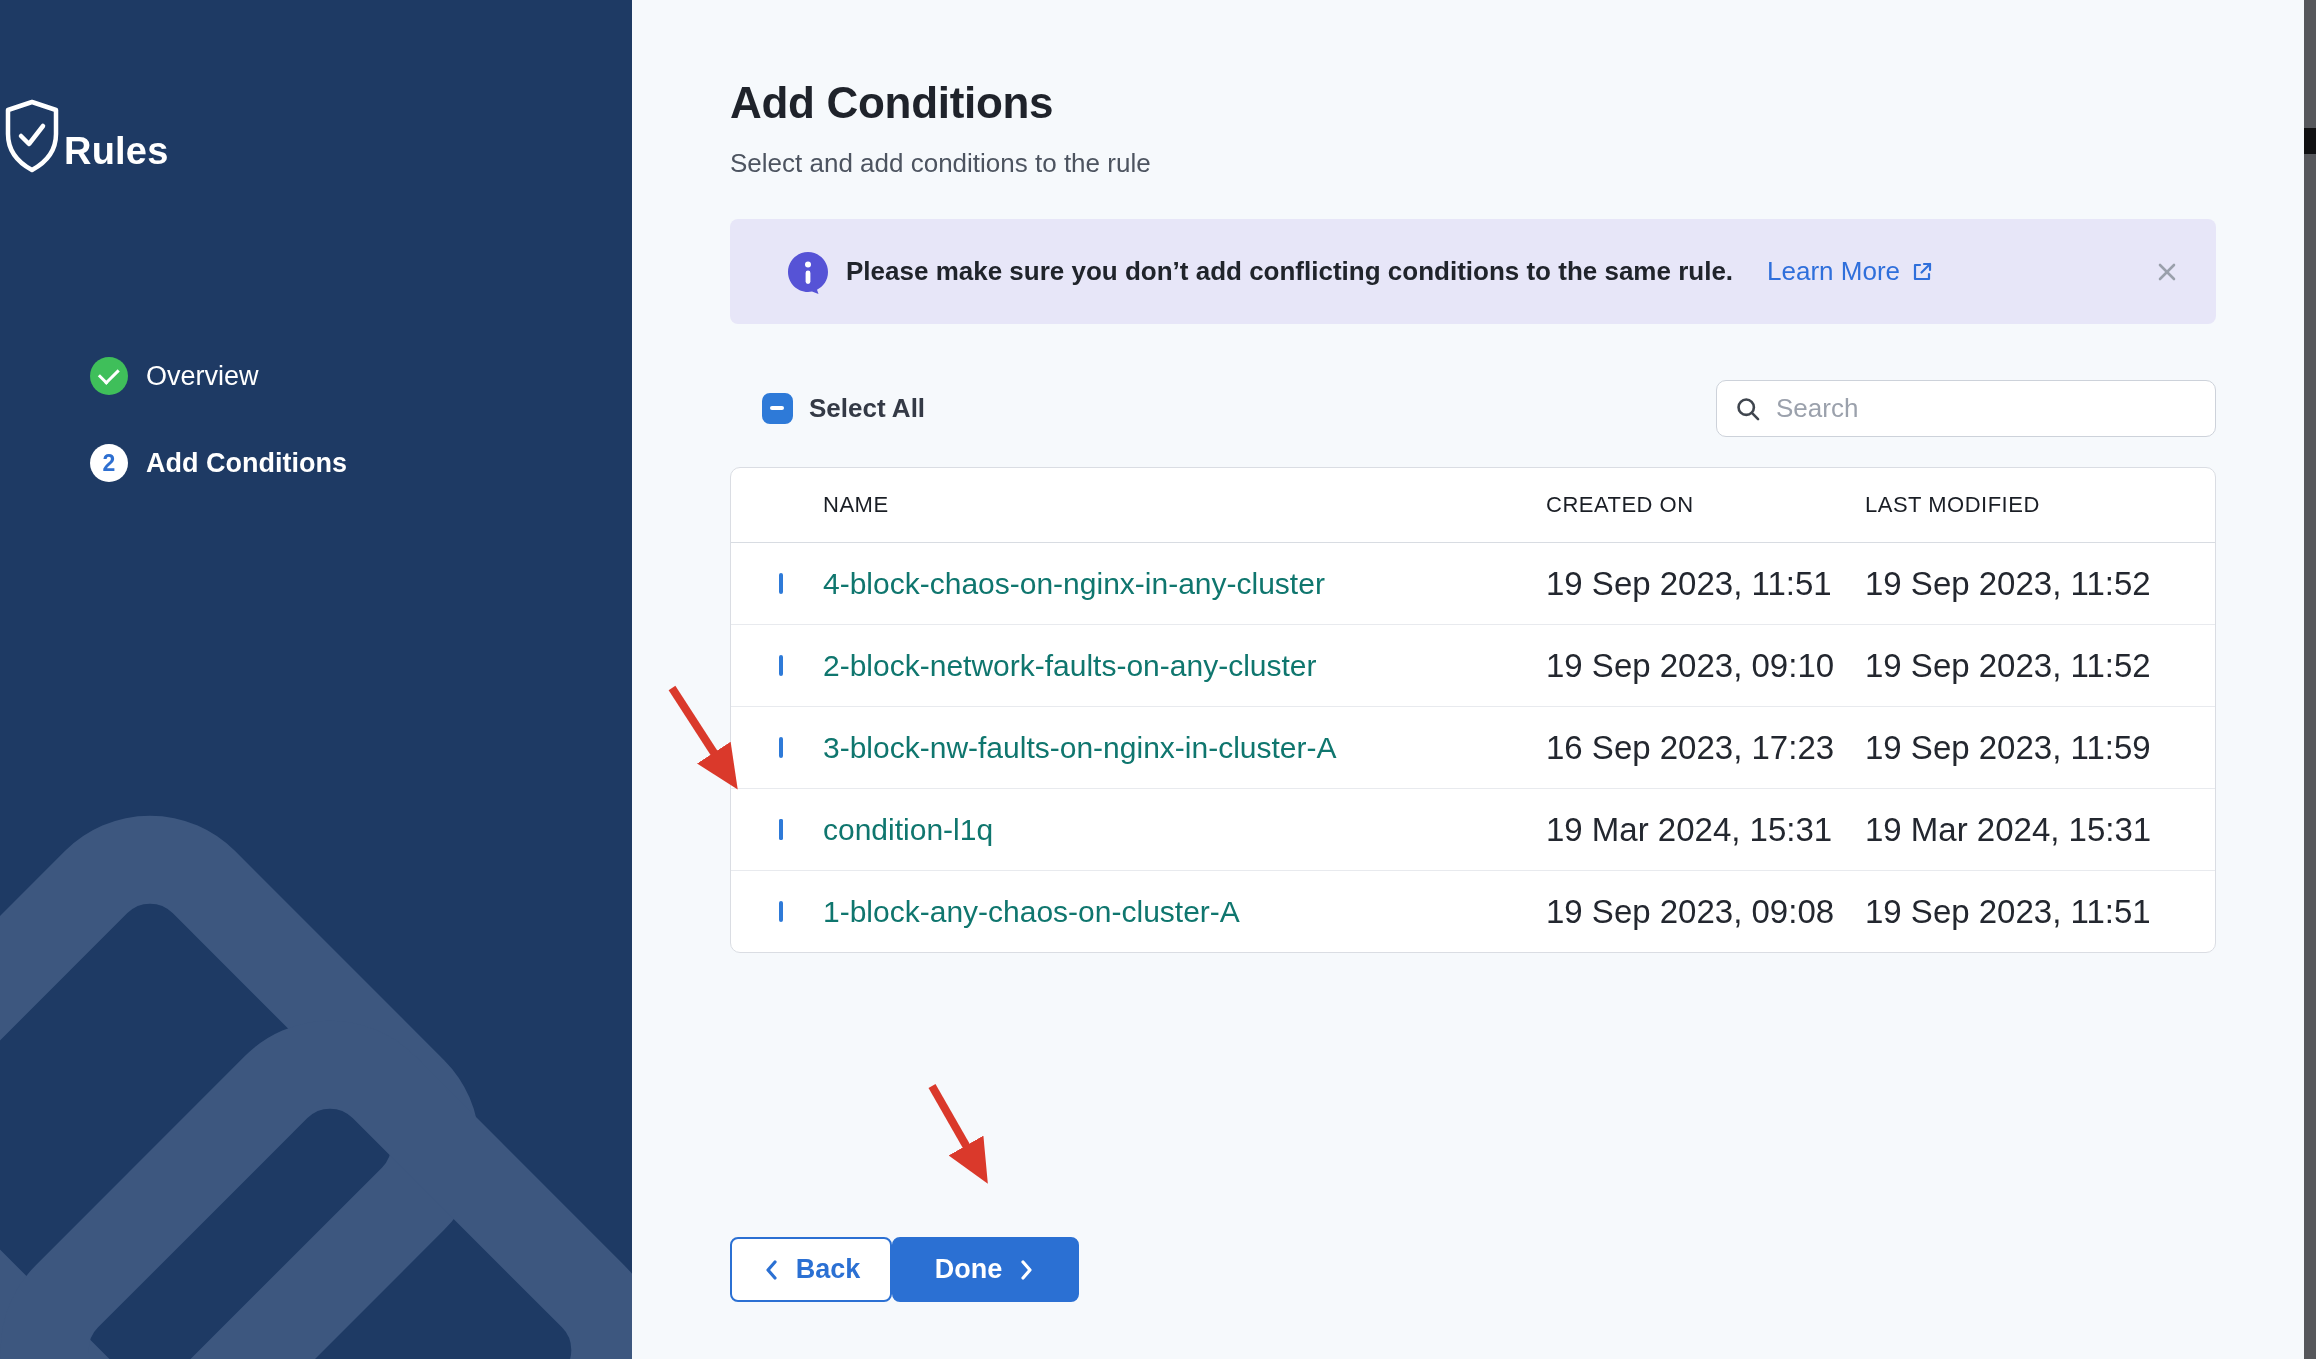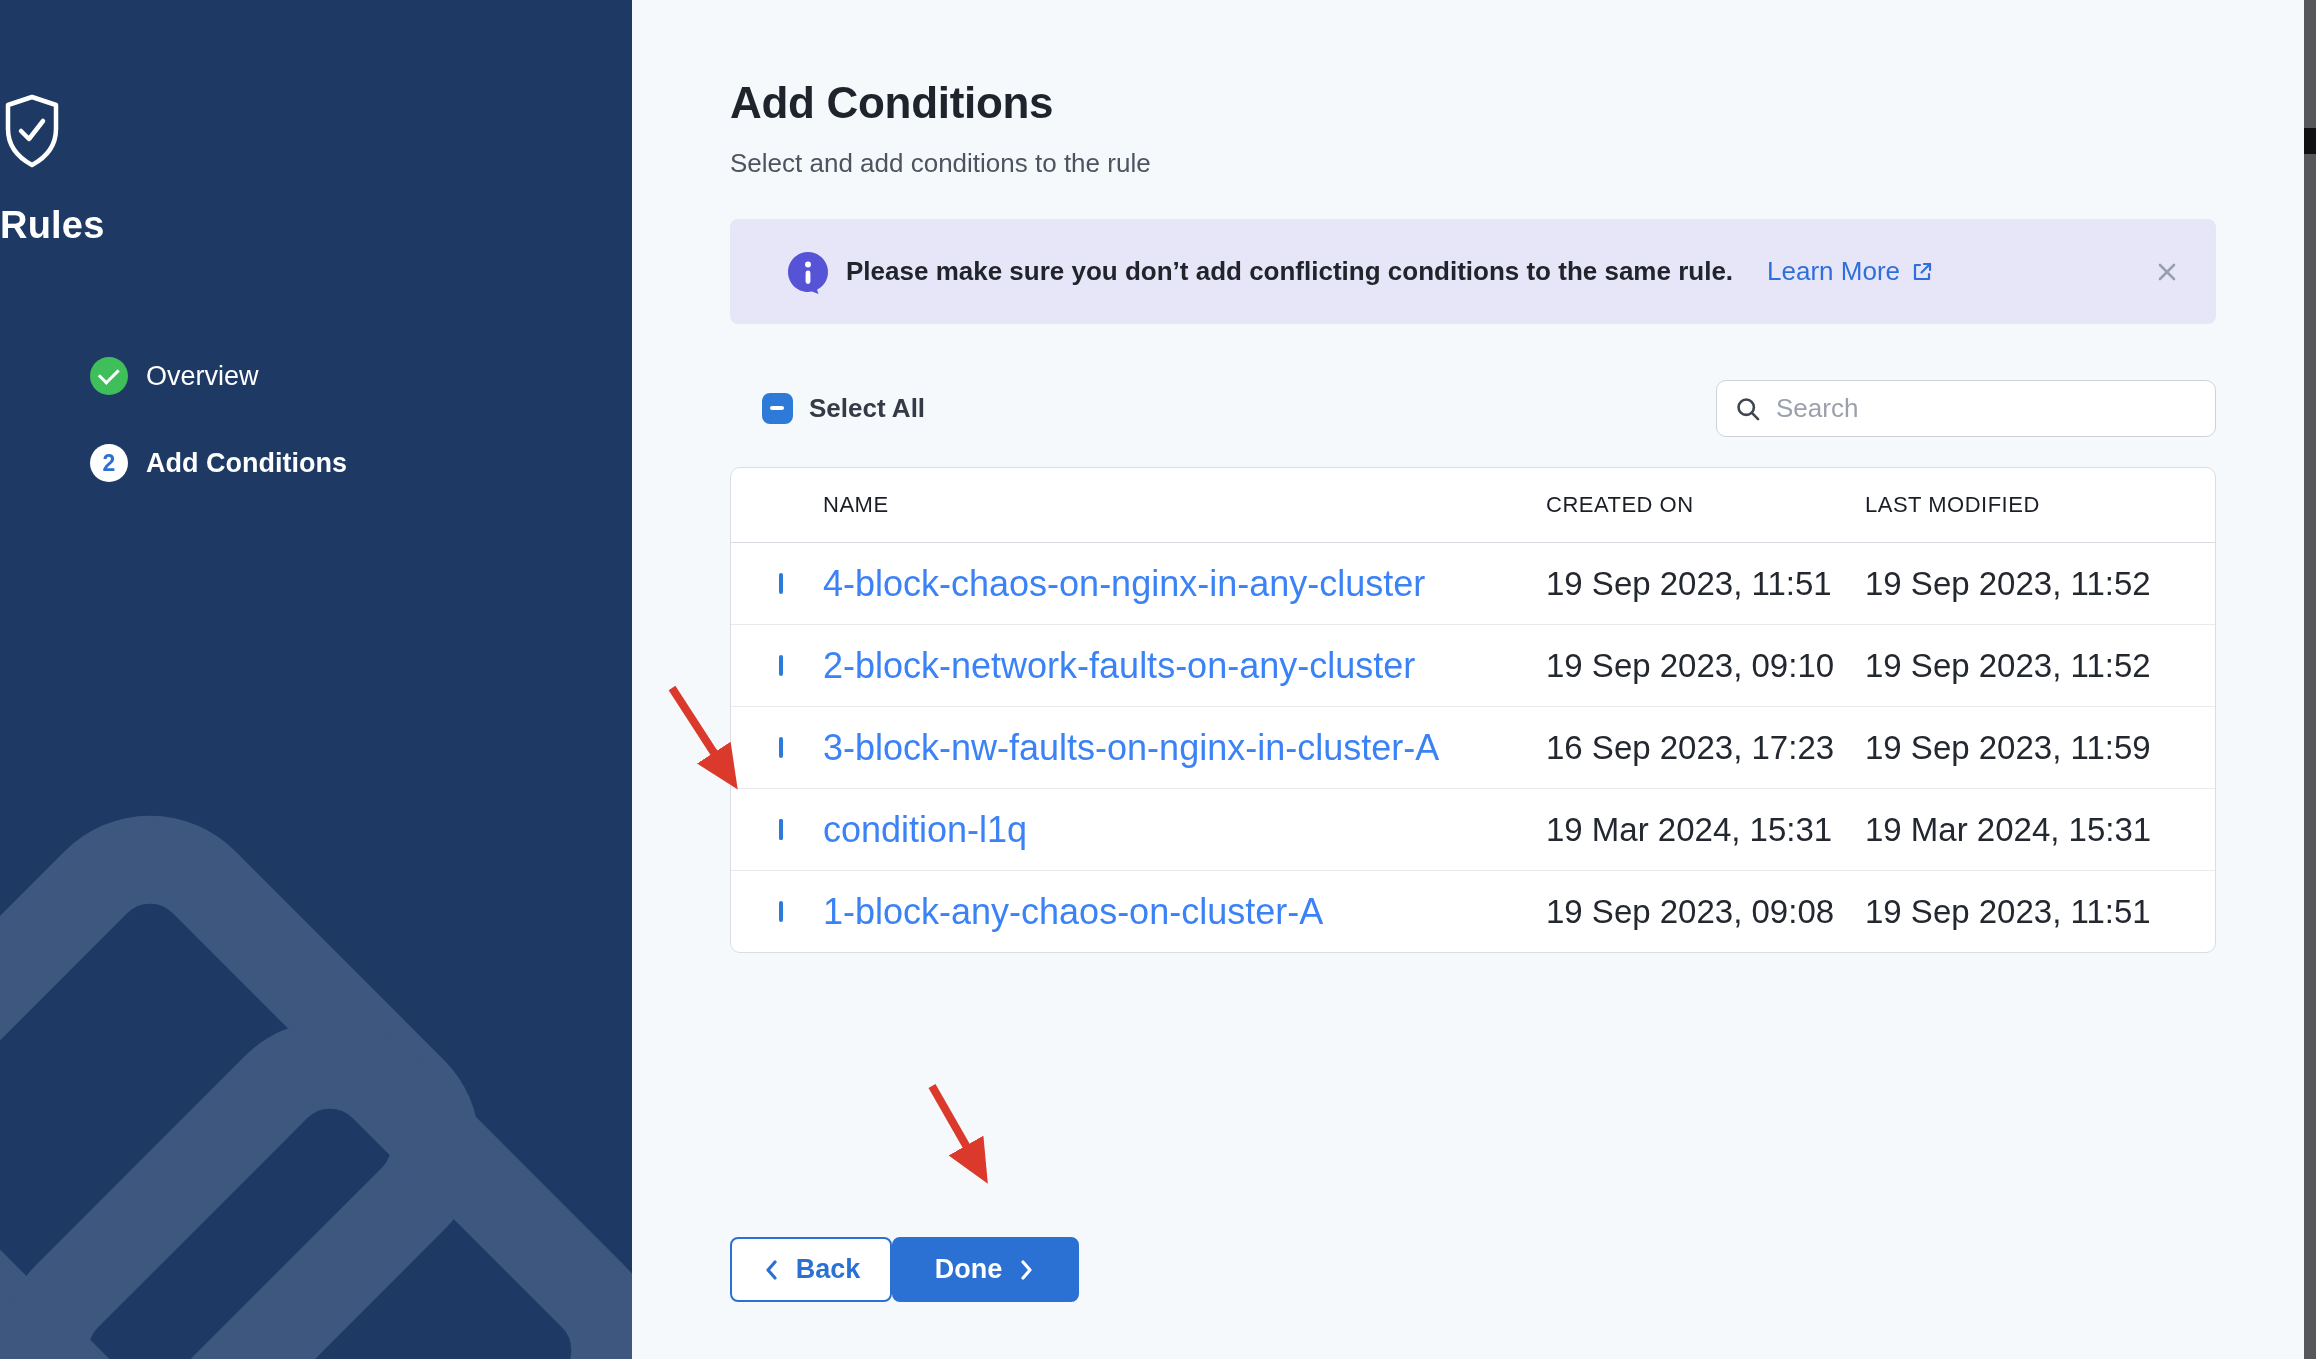--- a/index.html
+++ b/index.html
@@ -4,21 +4,21 @@
 <style>
   html,body{margin:0;padding:0;background:#e9edf2;}
   body{width:2316px;height:1359px;overflow:hidden;font-family:"Liberation Sans",sans-serif;-webkit-font-smoothing:antialiased;}
   .app{position:relative;width:2316px;height:1359px;overflow:hidden;background:#F6F9FC;}
 
   
   .sidebar{position:absolute;left:0;top:0;width:632px;height:100%;background:#1E3A64;overflow:hidden;}
   .watermark span{position:absolute;display:block;width:360px;height:360px;border:88px solid #3D577F;border-radius:120px;transform:rotate(45deg);}
   .watermark .l1{left:-118px;top:877px;}
   .watermark .l2{left:62px;top:1082px;}
-  .sidebar-head{position:absolute;top:94px;left:0;width:660px;display:flex;flex-direction:column;align-items:flex-start;}
+  .sidebar-head{position:absolute;top:94px;left:0;width:660px;display:flex;flex-direction:row;align-items:flex-end;}
   .shield{width:64px;height:74px;}
   .sidebar-title{margin-top:36px;color:#ffffff;font-size:38px;font-weight:bold;letter-spacing:.2px;}
   .steps{position:absolute;top:357px;left:90px;display:flex;flex-direction:column;gap:49px;}
   .step{display:flex;align-items:center;cursor:pointer;}
   .step-circle{width:38px;height:38px;border-radius:50%;display:flex;align-items:center;justify-content:center;flex:0 0 auto;}
   .step-circle.done{background:#3FBF5A;}
   .step-circle.done .check{display:block;width:16px;height:9px;border-left:3.5px solid #fff;border-bottom:3.5px solid #fff;transform:rotate(-45deg) translate(1px,-2px);}
   .step-circle.num{background:#ffffff;color:#2E6FD0;font-size:23px;font-weight:bold;}
   .step-label{margin-left:18px;color:#ffffff;font-size:27px;}
   .step.active .step-label{font-weight:bold;}
@@ -46,21 +46,21 @@
   .search{width:500px;height:57px;box-sizing:border-box;border:1.5px solid #CDD2DA;border-radius:10px;background:#fff;display:flex;align-items:center;padding:0 18px;gap:13px;}
   .search input{flex:1;border:none;outline:none;background:transparent;font-size:26px;color:#333a44;font-family:"Liberation Sans",sans-serif;}
   .search input::placeholder{color:#9BA1AC;}
 
   .table{margin-top:30px;background:#fff;border:1.5px solid #DADDE3;border-radius:10px;overflow:hidden;}
   .trow{display:grid;grid-template-columns:44px 723px 319px auto;align-items:center;padding-left:48px;}
   .thead{height:74px;border-bottom:1.5px solid #D8DCE2;}
   .thead .hcell{font-size:22px;font-weight:normal;color:#1A1E25;letter-spacing:.5px;}
   .row{height:81px;border-bottom:1.5px solid #E8EAEE;cursor:pointer;}
   .row:last-child{border-bottom:none;}
-  .row .name{font-size:36px;color:#3b82f6;}
+  .row .name{font-size:30px;color:#0f766e;}
   .row .date{font-size:33px;color:#23272F;}
 
   .footer{margin-top:284px;display:flex;align-items:center;}
   .btn{height:65px;border-radius:8px;display:inline-flex;align-items:center;justify-content:center;gap:14px;font-size:27px;font-weight:bold;cursor:pointer;box-sizing:border-box;font-family:"Liberation Sans",sans-serif;}
   .btn-back{width:162px;background:#ffffff;border:2.5px solid #2B70D3;color:#2B70D3;}
   .btn-done{width:187px;background:#2B70D3;border:2.5px solid #2B70D3;color:#ffffff;}
 
   .annotations{position:absolute;left:0;top:0;width:2316px;height:1359px;pointer-events:none;z-index:50;}
 
   .scroll-strip{position:absolute;right:0;top:0;width:12px;height:100%;background:#56575B;cursor:pointer;z-index:60;}

